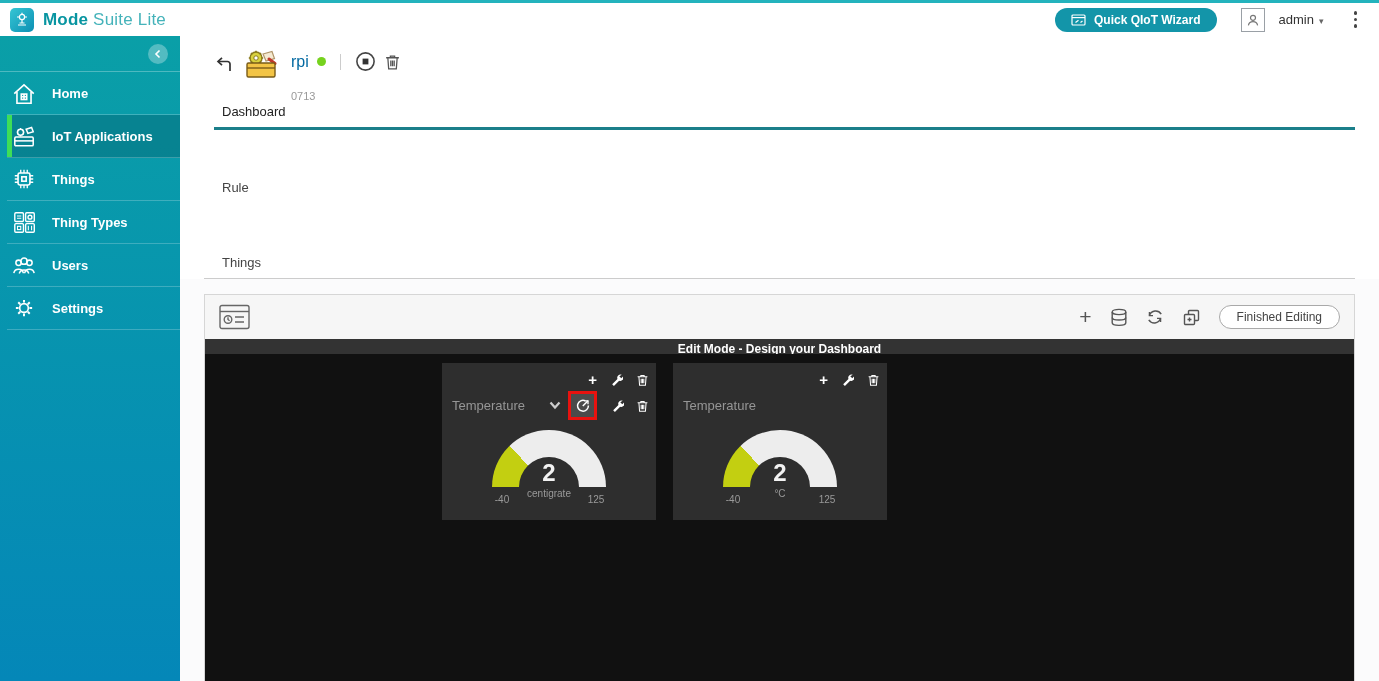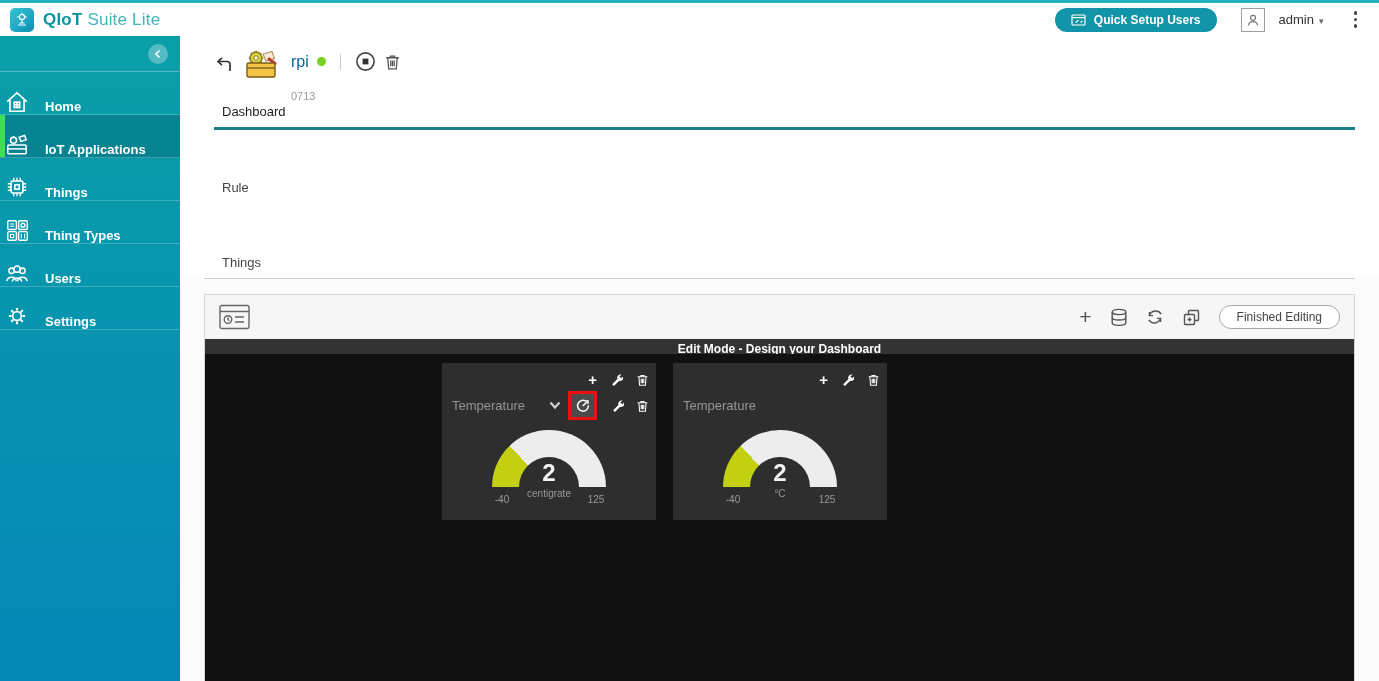--- a/index.html
+++ b/index.html
@@ -21,23 +21,23 @@
   .admin-caret { font-size:9px; color:#666; margin:2px 30px 0 5px; }
   .kebab { display:flex; flex-direction:column; gap:3px; margin-right:22px; cursor:pointer; }
   .kebab i { width:3.5px; height:3.5px; border-radius:50%; background:#444; }
 
   
   .sidebar { position:absolute; top:36px; left:0; width:180px; height:645px;
              background:linear-gradient(180deg,#0a9fa7 0%,#0487b8 100%); }
   .collapse-row { height:36px; position:relative; border-bottom:1px solid rgba(255,255,255,.28); }
   .collapse-btn { position:absolute; right:12px; top:8px; width:20px; height:20px; border-radius:50%;
                   background:rgba(255,255,255,.30); display:flex; align-items:center; justify-content:center; cursor:pointer; }
-  .nav-item { height:43px; display:flex; align-items:flex-end; padding-left:4px; gap:15px;
+  .nav-item { height:43px; display:flex; align-items:center; padding-left:4px; gap:15px;
               border-bottom:1px solid rgba(255,255,255,.22); color:#fff; font-size:13px; font-weight:bold;
-              position:relative; cursor:pointer; }
+              position:relative; cursor:pointer;margin-left:7px; }
   .nav-item.active { background:rgba(0,45,60,.22); }
   .nav-item.active::before { content:""; position:absolute; left:0; top:0; width:5px; height:100%; background:#3ede57; }
   .nav-ico { width:26px; height:26px; flex:0 0 26px; }
 
   
   .main { position:absolute; left:180px; top:36px; width:1199px; height:645px; background:#fbfbfc; }
   .main-top { background:#fff; }
   .app-header { display:flex; align-items:flex-start; padding:12px 0 0 33px; height:58px; }
   .back-btn { margin-top:8px; cursor:pointer; }
   .app-icon { margin:0 12px 0 10px; }
@@ -103,31 +103,31 @@
 
 <div class="top-strip"></div>
 <div class="topbar">
   <div class="logo">
     <svg width="16" height="16" viewBox="0 0 16 16" fill="none" stroke="#fff" stroke-width="1.2">
       <circle cx="8" cy="5" r="2.6"></circle>
         <path d="M8 7.6 V11 M4 13 h8 M5.5 11 h5"></path>
         <path d="M3 5 h2 M11 5 h2 M8 0.8 V2.4"></path>
     </svg>
   </div>
-  <div class="brand"><b>QIoT</b><span> Suite Lite</span></div>
+  <div class="brand"><b>Mode</b><span> Suite Lite</span></div>
   <div class="spacer"></div>
   <button class="qsw-btn">
     <span>
       <svg width="15" height="12" viewBox="0 0 15 12" fill="none" stroke="#fff" stroke-width="1.2">
         <rect x="1" y="1" width="13" height="10" rx="1"></rect>
           <path d="M1 3.6 h13"></path>
           <path d="M4.5 8.6 l3-2.3 M9.5 8.6 l2-1.5"></path>
       </svg>
     </span>
-    <span>Quick Setup Users</span>
+    <span>Quick QIoT Wizard</span>
   </button>
   <div class="user-box">
     <svg width="14" height="14" viewBox="0 0 14 14" fill="none" stroke="#777" stroke-width="1.2">
       <circle cx="7" cy="4.8" r="2.5"></circle>
         <path d="M2.4 12.4 a4.7 4.7 0 0 1 9.2 0"></path>
     </svg>
   </div>
   <span class="admin-label">admin</span>
   <span class="admin-caret">▾</span>
   <div class="kebab">

